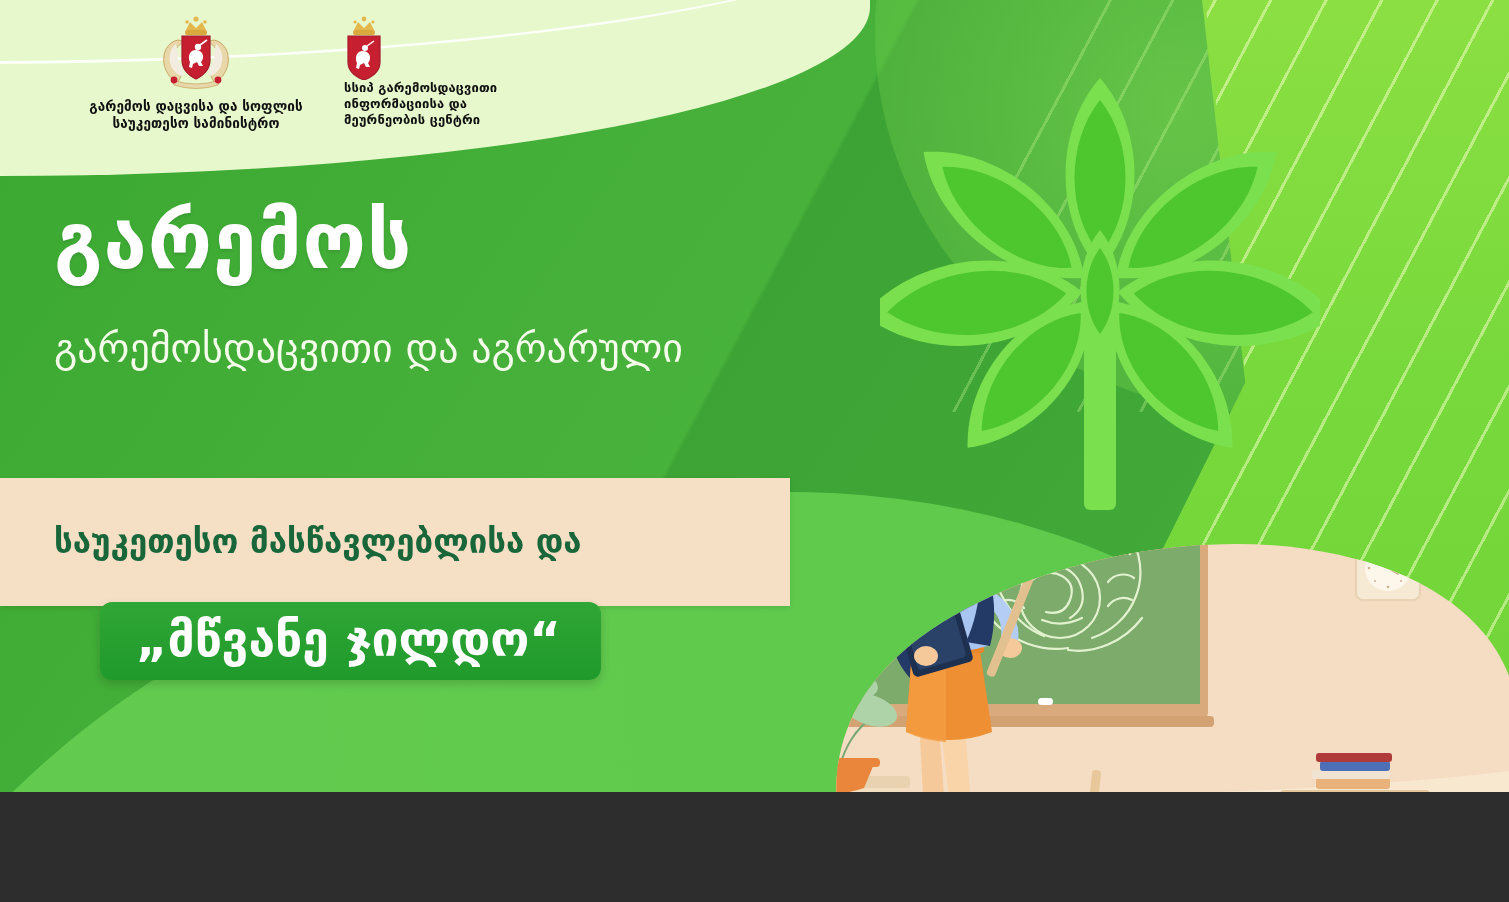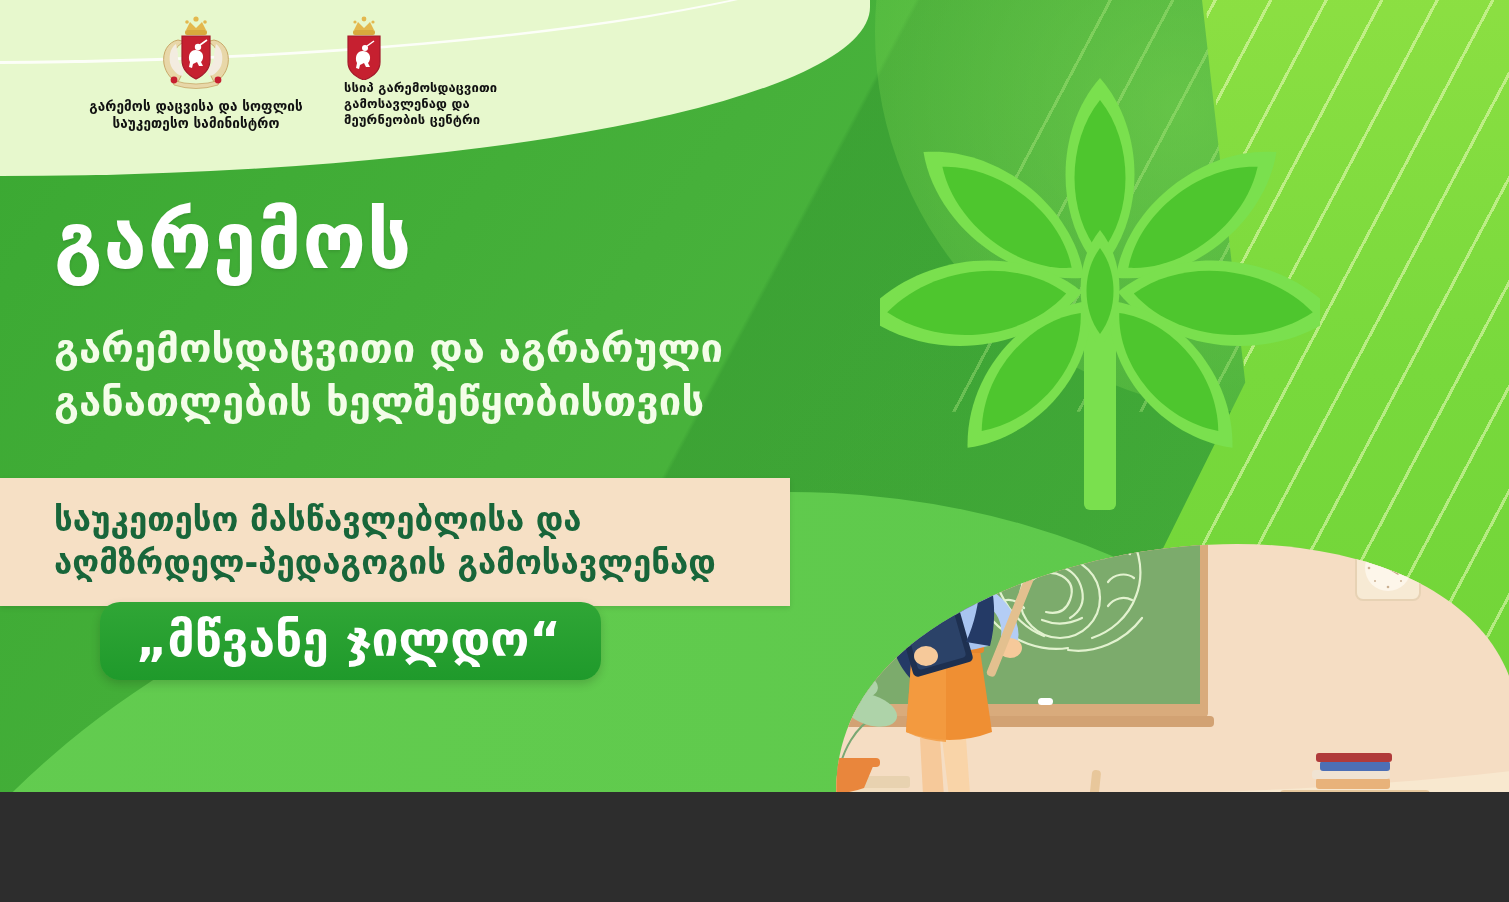--- a/index.html
+++ b/index.html
@@ -100,42 +100,42 @@
   .title{
     position:absolute; left:54px; top:202px;
     font-family:"DejaVu Sans", sans-serif;
     font-weight:700; font-size:78px; line-height:1;
     color:#ffffff; letter-spacing:1px;
     text-shadow:0 2px 3px rgba(0,0,0,.10);
   }
   .subtitle{
     position:absolute; left:54px; top:322px; width:780px;
     font-family:"DejaVu Sans", sans-serif;
-    font-weight:700; font-size:40px; line-height:1.32;
+    font-weight:400; font-size:40px; line-height:1.32;
     color:#f4fde9;
   }
 
   .beige-banner{
     position:absolute; left:0; top:434px; width:790px; height:128px;
     background:#f6e0c5;
     display:flex; flex-direction:column; justify-content:center;
     padding-left:54px; padding-right:14px;
     box-shadow:0 2px 5px rgba(0,0,0,.10);
     margin-top:44px;
   }
   .beige-banner .bline{
     font-family:"DejaVu Sans", sans-serif;
     font-weight:700; font-size:33px; line-height:1.30;
     color:#18663a; white-space:nowrap;
   }
 
   .award-badge{
     position:absolute; left:100px; top:602px;
     background:linear-gradient(180deg,#30a636,#1f9a2b);
-    border-radius:20px;
+    border-radius:12px;
     padding:12px 40px 16px 36px;
     box-shadow:0 4px 10px rgba(0,0,0,.16);
   }
   .award-badge .btxt{
     font-family:"DejaVu Sans", sans-serif;
     font-weight:700; font-size:48px; line-height:1.05;
     color:#ffffff; white-space:nowrap;
   }
 
   
@@ -431,35 +431,33 @@
           <path d="M8,20 L40,20 L40,46 C40,56 32,61 24,64 C16,61 8,56 8,46 Z" fill="#c62030" stroke="#a3192a" stroke-width="1.2"></path>
           <g fill="#ffffff">
             <path d="M17,47 C15,43 16,38 19,36 C22,34 27,35 29,38 C31,41 30,45 28,47 L30,51 L26,51 L24,47 L20,49 L19,53 L16,52 Z"></path>
             <circle cx="25" cy="32" r="3"></circle>
             <path d="M27,30 L34,25" stroke="#fff" stroke-width="1.5"></path>
           </g>
         </svg>
       </div>
       <div class="logo-label">
         <div>სსიპ გარემოსდაცვითი</div>
-        <div>გამოსავლენად და</div>
+        <div>ინფორმაციისა და</div>
         <div>მეურნეობის ცენტრი</div>
       </div>
     </div>
   </div>
 
   <div class="title">გარემოს</div>
 
   <div class="subtitle">
     <div>გარემოსდაცვითი და აგრარული</div>
-    <div>განათლების ხელშეწყობისთვის</div>
   </div>
 
   <div class="beige-banner">
     <div class="bline">საუკეთესო მასწავლებლისა და</div>
-    <div class="bline">აღმზრდელ-პედაგოგის გამოსავლენად</div>
   </div>
 
   <div class="award-badge">
     <div class="btxt">„მწვანე ჯილდო“</div>
   </div>
 
 </div>
 
 </body></html>

